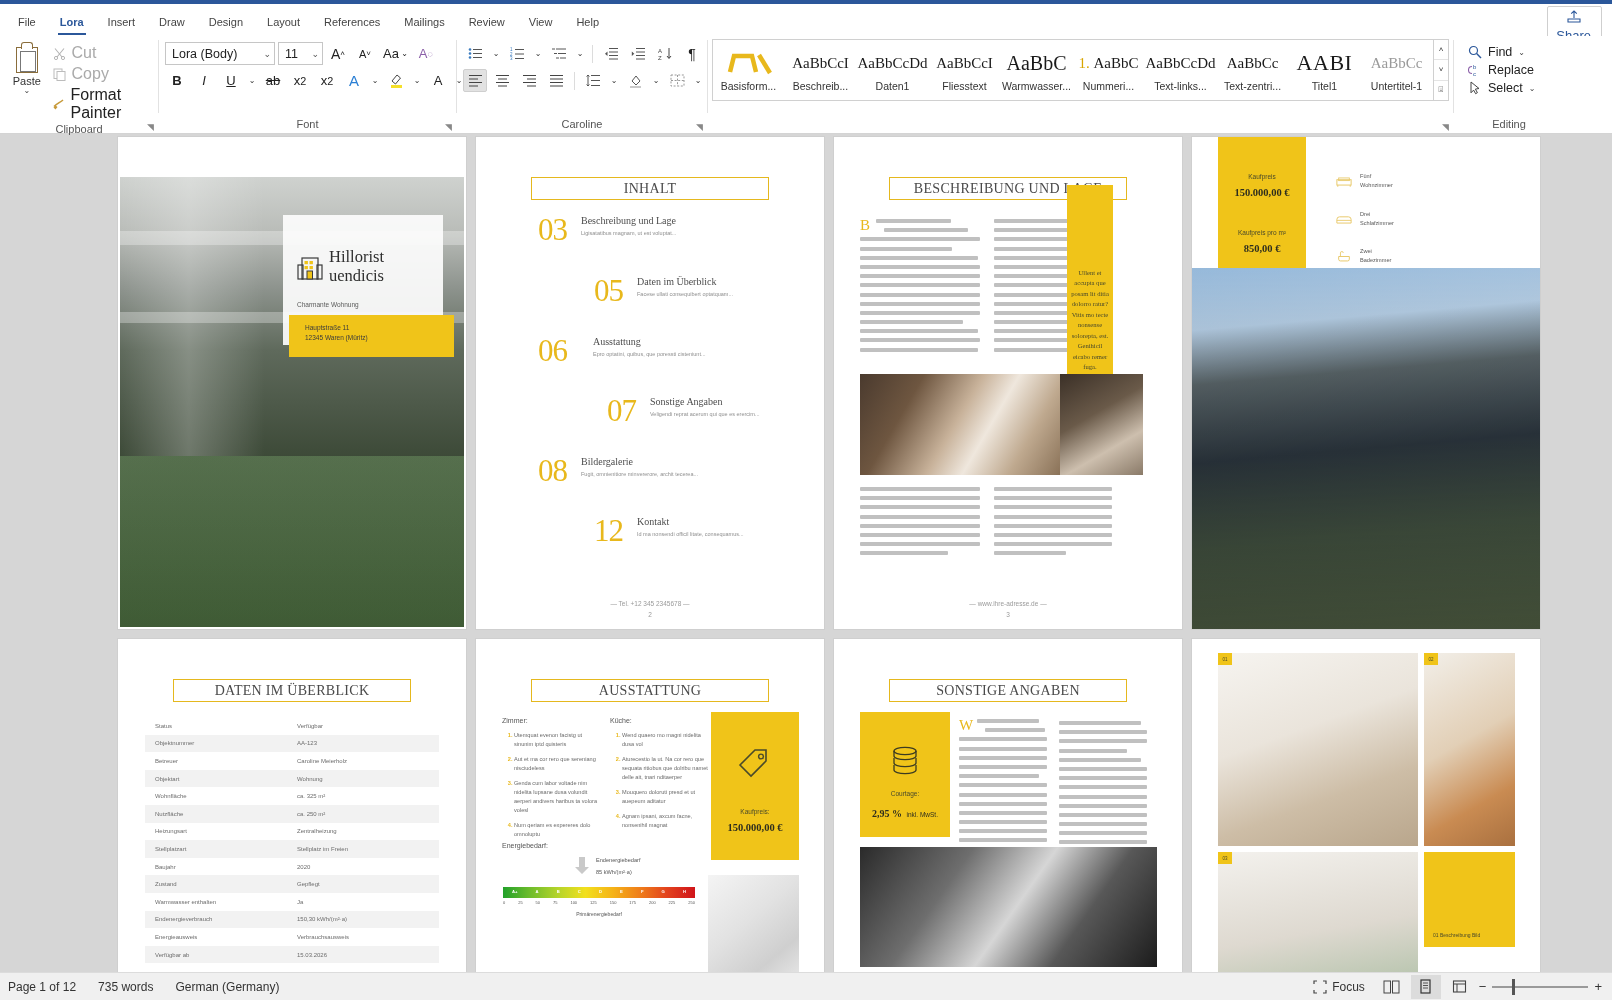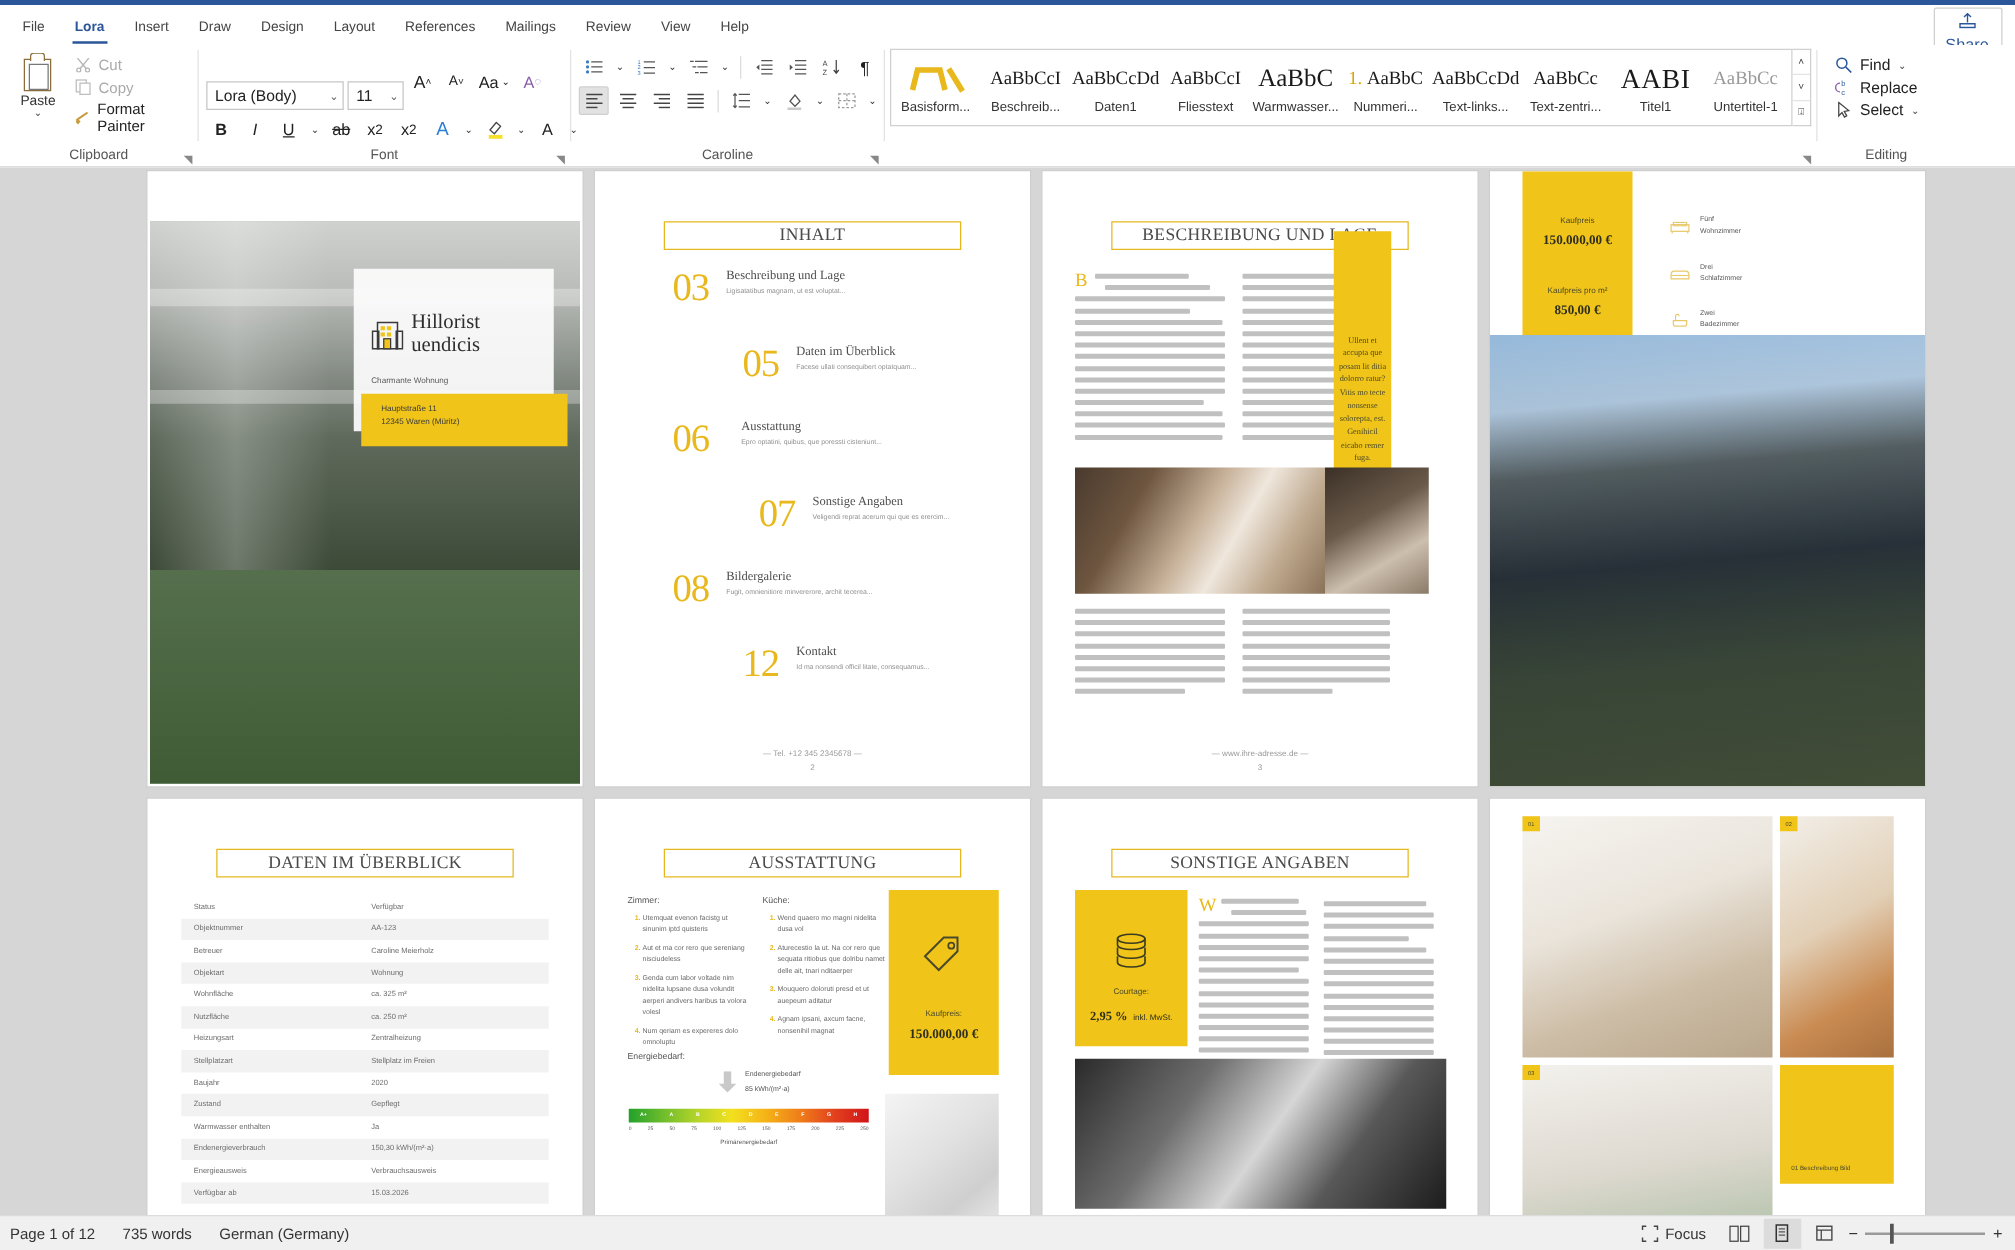--- a/index.html
+++ b/index.html
@@ -52,31 +52,31 @@
 
   
   .paste-col { display: flex; flex-direction: column; align-items: center; width: 52px; padding-top: 2px;}
   .paste-icon { width: 30px; height: 32px; position: relative; }
   .clip-body { position:absolute; left:4px; top:5px; width:22px; height:26px; background:#fff; border:1.6px solid #8a6d3b;}
   .clip-paper { position:absolute; left:8px; top:9px; width:16px; height:21px; background:#fff; border:1.4px solid #777;}
   .clip-top { position:absolute; left:9px; top:0px; width:12px; height:7px; border:1.6px solid #8a6d3b; border-bottom:none; border-radius:3px 3px 0 0; background:#fff;}
   .paste-lbl { font-size: 11px; color: #333; margin-top: 1px; }
   .mini-caret { font-size: 8px; color: #444; line-height: 7px; }
   .clip-items { display: flex; flex-direction: column; gap: 3px; padding: 4px 0 0 4px; }
-  .clip-item { font-size: 12px; color: #aaa; display: flex; align-items: center; gap: 5px; }
+  .clip-item { font-size: 16px; color: #aaa; display: flex; align-items: center; gap: 5px; }
   .clip-item.enabled { color: #222; }
   .ci-icon { width: 15px; height: 15px; display:flex; align-items:center; justify-content:center; }
 
   
   .row { display: flex; align-items: center; gap: 3px; }
   .row + .row { margin-top: 4px; }
   .combo {
     border: 1px solid #c6c6c6; background: #fff; height: 23px;
     display: flex; align-items: center; padding: 0 3px 0 6px;
-    font-size: 12.5px; color: #222; margin-top: 23px;
+    font-size: 12.5px; color: #222;
   }
   .combo .cv { flex: 1; white-space: nowrap; overflow: hidden; }
   .combo .cc { font-size: 9px; color: #555; padding-left: 6px; }
   .btn {
     min-width: 24px; height: 23px; display: flex; align-items: center;
     justify-content: center; font-size: 13px; color: #222; border-radius: 2px;
     padding: 0 3px;
   }
   .btn.sel { background: #e2e2e2; border: 1px solid #cfcfcf; }
   .caretbtn { width: 12px; height: 23px; display:flex; align-items:center; justify-content:center; font-size: 8px; color:#333;}

